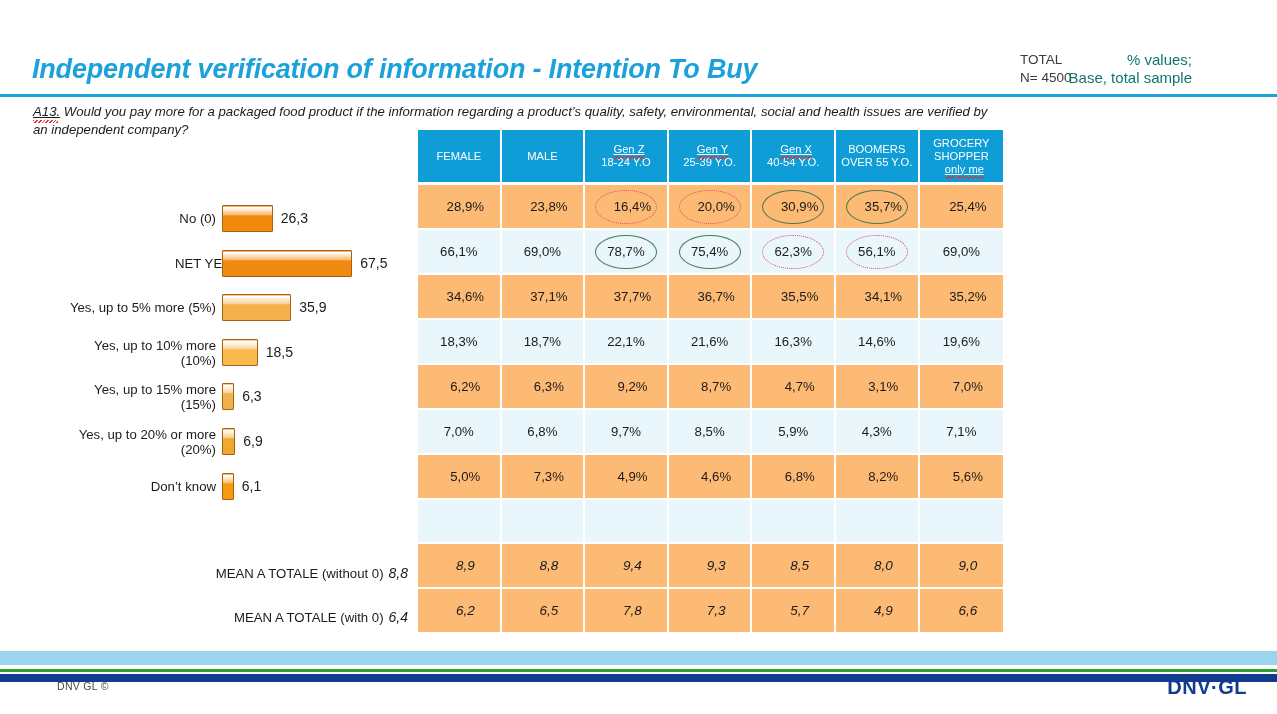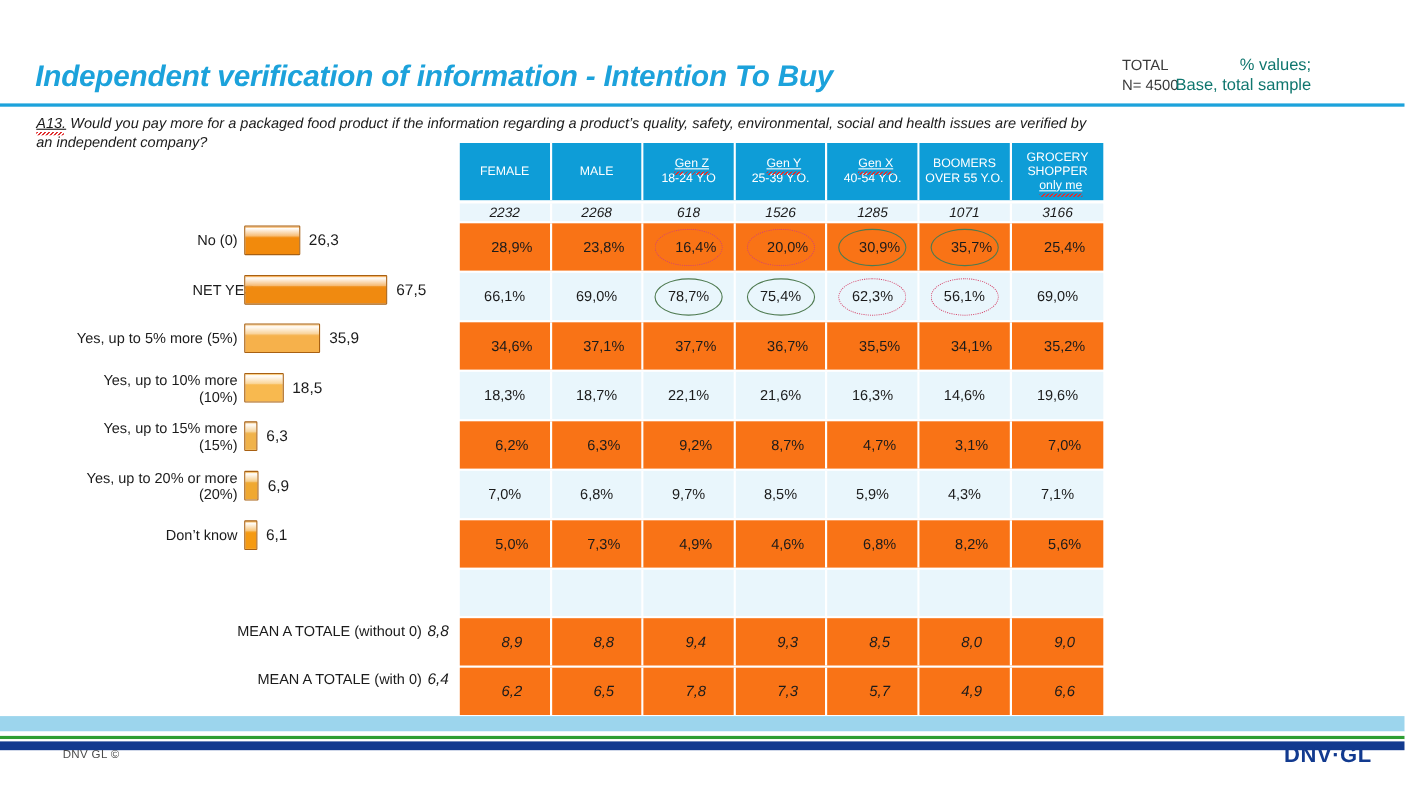--- a/index.html
+++ b/index.html
@@ -84,21 +84,21 @@
     font-size: 11.2px; line-height: 13px; font-weight: normal;
     padding: 0 2px; flex-direction: column; justify-content: center;
   }
   .hdr-row { border-bottom: 3px solid #ffffff; }
   .base-row .tcell {
     background: #EAF6FC; height: 16px; font-style: italic; font-size: 12.5px;
   }
   .base-row { border-bottom: 2px solid #ffffff; }
   .data-row { border-bottom: 2px solid #ffffff; }
   .data-row .tcell { height: 43px; }
-  .shade-a .tcell { background: #f97316; padding-left: 13px; }
+  .shade-a .tcell { background: #fdba74; padding-left: 13px; }
   .shade-b .tcell { background: #E9F6FC; }
   .empty-row .tcell { height: 42px; }
   .mean-row .tcell { height: 43px; font-style: italic; font-size: 13.5px; }
 
   .oval { position: absolute; left: 50%; top: 50%; transform: translate(-50%,-50%);
           width: 62px; height: 34px; border-radius: 50%; pointer-events:none; }
   .oval.red { border: 1.6px dotted #D6476C; }
   .oval.green { border: 1.6px solid #4E7A50; }
 
   
@@ -185,29 +185,20 @@
         <div class="tcell ">
           <div>BOOMERS</div>
           <div>OVER 55 Y.O.</div>
         </div>
         <div class="tcell ">
           <div>GROCERY</div>
           <div>SHOPPER</div>
           <div class="squiggle" style="display: inline-block; text-decoration: underline;">only me</div>
         </div>
       </div>
-      <div class="trow base-row">
-        <div class="tcell ">2232</div>
-        <div class="tcell ">2268</div>
-        <div class="tcell ">618</div>
-        <div class="tcell ">1526</div>
-        <div class="tcell ">1285</div>
-        <div class="tcell ">1071</div>
-        <div class="tcell ">3166</div>
-      </div>
       <div class="trow data-row shade-a">
         <div class="tcell ">
           <span>28,9%</span>
         </div>
         <div class="tcell ">
           <span>23,8%</span>
         </div>
         <div class="tcell ">
           <span>16,4%</span>
           <div class="oval red"></div>

